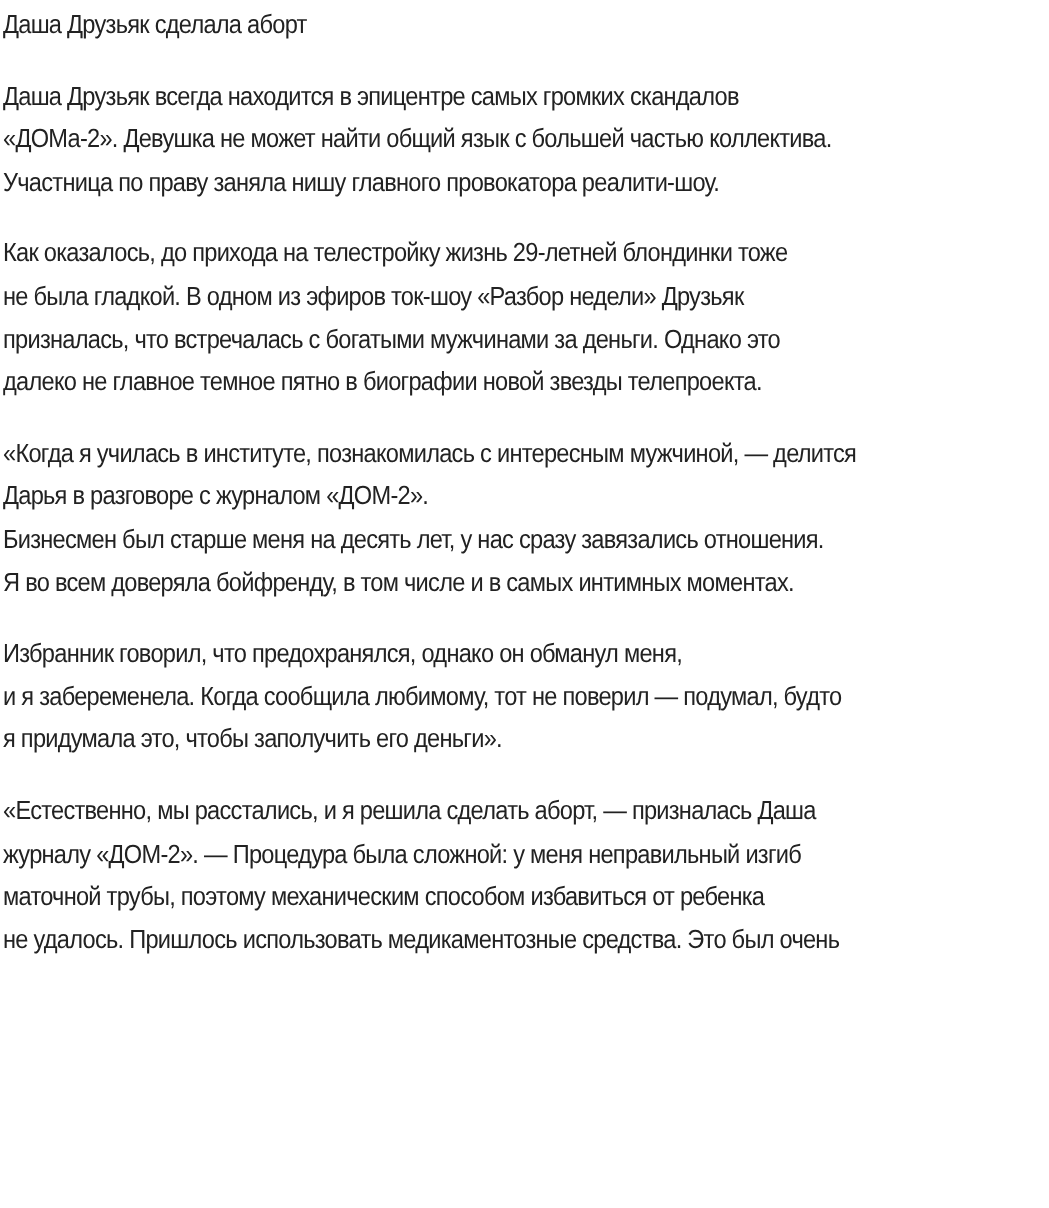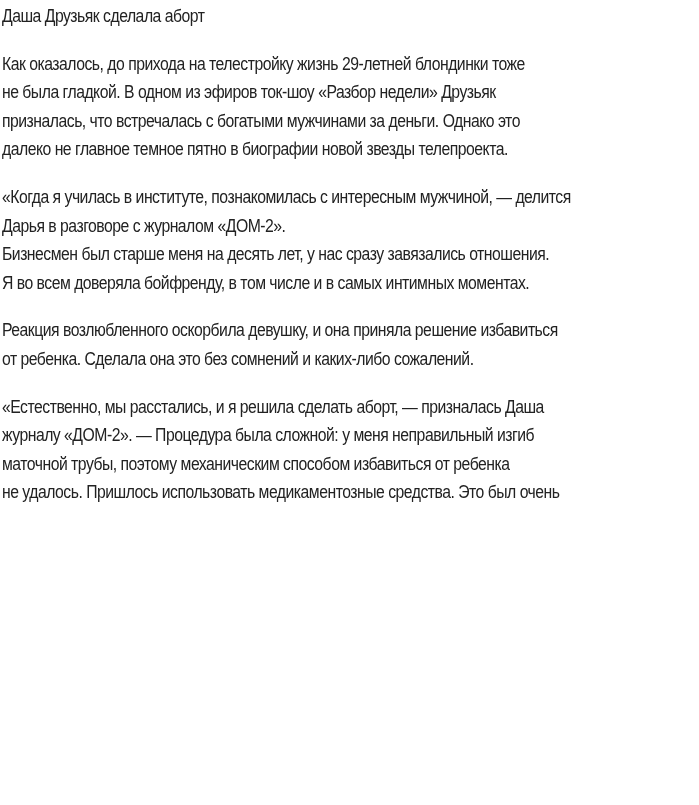--- a/index.html
+++ b/index.html
@@ -21,40 +21,46 @@
   .title { margin-bottom: 19px; }
   .para { margin-bottom: 19px; }
 </style>
 </head>
 <body>
 
 <div class="doc">
   <p class="title">Даша Друзьяк сделала аборт</p>
 
 
+  <div class="para">
+    <p>Даша Друзьяк всегда находится в эпицентре самых громких скандалов</p>
+    <p>«ДОМа-2». Девушка не может найти общий язык с большей частью коллектива.</p>
+    <p>Участница по праву заняла нишу главного провокатора реалити-шоу.</p>
+  </div>
 
   <div class="para">
     <p>Как оказалось, до прихода на телестройку жизнь 29-летней блондинки тоже</p>
     <p>не была гладкой. В одном из эфиров ток-шоу «Разбор недели» Друзьяк</p>
     <p>призналась, что встречалась с богатыми мужчинами за деньги. Однако это</p>
     <p>далеко не главное темное пятно в биографии новой звезды телепроекта.</p>
   </div>
 
   <div class="para">
     <p>«Когда я училась в институте, познакомилась с интересным мужчиной, — делится</p>
     <p>Дарья в разговоре с журналом «ДОМ-2».</p>
     <p>Бизнесмен был старше меня на десять лет, у нас сразу завязались отношения.</p>
     <p>Я во всем доверяла бойфренду, в том числе и в самых интимных моментах.</p>
   </div>
 
+  <div class="para">
+    <p>Избранник говорил, что предохранялся, однако он обманул меня,</p>
+    <p>и я забеременела. Когда сообщила любимому, тот не поверил — подумал, будто</p>
+    <p>я придумала это, чтобы заполучить его деньги».</p>
+  </div>
 
-  <div class="para">
-    <p>Реакция возлюбленного оскорбила девушку, и она приняла решение избавиться</p>
-    <p>от ребенка. Сделала она это без сомнений и каких-либо сожалений.</p>
-  </div>
 
   <div class="para">
     <p>«Естественно, мы расстались, и я решила сделать аборт, — призналась Даша</p>
     <p>журналу «ДОМ-2». — Процедура была сложной: у меня неправильный изгиб</p>
     <p>маточной трубы, поэтому механическим способом избавиться от ребенка</p>
     <p>не удалось. Пришлось использовать медикаментозные средства. Это был очень</p>
 
   </div>
 </div>
 

